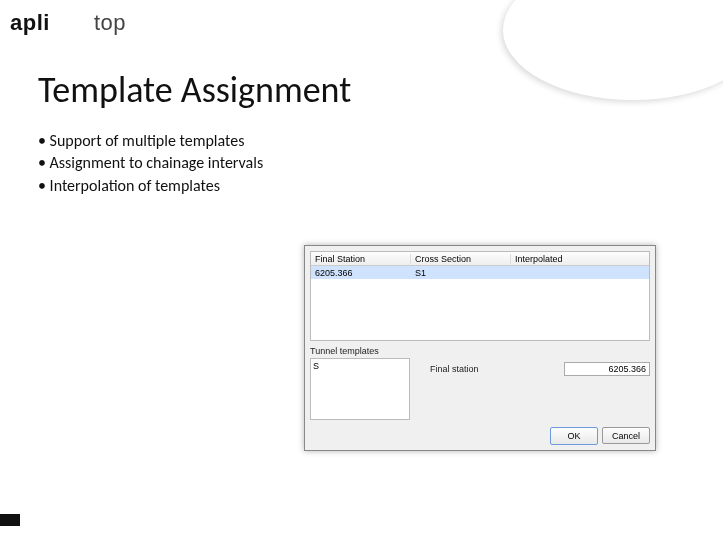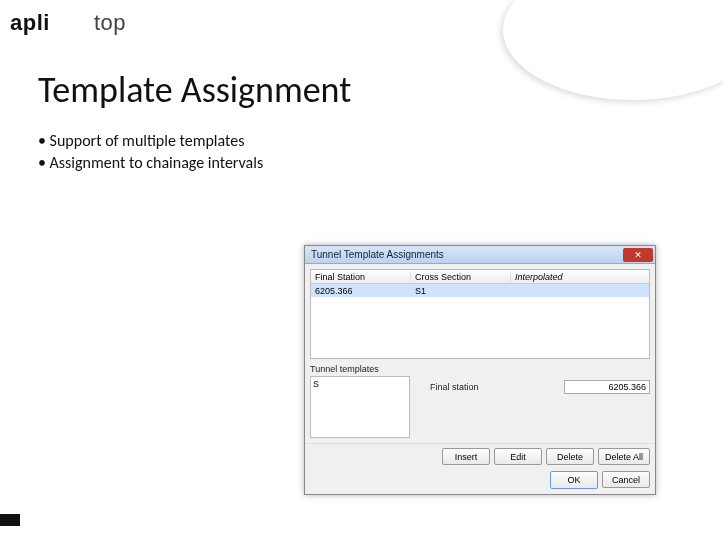--- a/index.html
+++ b/index.html
@@ -86,21 +86,21 @@
   .table-header {
     display: flex;
     font-size: 9px;
     background: linear-gradient(#fdfdfd,#eee);
     border-bottom: 1px solid #ccc;
     height: 14px;
     align-items: center;
   }
   .th1 { width: 100px; padding-left: 4px; border-right: 1px solid #ddd; }
   .th2 { width: 100px; padding-left: 4px; border-right: 1px solid #ddd; }
-  .th3 { flex: 1; padding-left: 4px; font-style: italic; }
+  .th3 { flex: 1; padding-left: 4px; }
   .table-row {
     display: flex;
     font-size: 9px;
     background: #cfe3ff;
     height: 13px;
     align-items: center;
   }
   .td1 { width: 100px; padding-left: 4px; }
   .td2 { width: 100px; padding-left: 4px; }
   .td3 { flex: 1; padding-left: 4px; }
@@ -193,29 +193,24 @@
 
 <div class="logo">
   <span>apli</span><span class="thin">top</span>
 </div>
 
 <h1 class="slide-title">Template Assignment</h1>
 
 <div class="bullets">
   <div class="bullet">Support of multiple templates</div>
   <div class="bullet">Assignment to chainage intervals</div>
+  <div class="bullet">Interpolation of templates</div>
 </div>
 
 <div class="dialog">
-  <div class="titlebar">
-    <span class="titlebar-text">Tunnel Template Assignments</span>
-    <span class="close-btn">
-      <span>✕</span>
-    </span>
-  </div>
 
   <div class="table-area">
     <div class="table-header">
       <div class="th1">Final Station</div>
       <div class="th2">Cross Section</div>
       <div class="th3">Interpolated</div>
     </div>
     <div class="table-row">
       <div class="td1">6205.366</div>
       <div class="td2">S1</div>
@@ -233,25 +228,19 @@
     <div class="fields">
       <div class="field-row">
         <span class="field-label">Final station</span>
         <span class="field-input">
           <span>6205.366</span>
         </span>
       </div>
     </div>
   </div>
 
-  <div class="btn-row">
-    <div class="dlg-btn">Insert</div>
-    <div class="dlg-btn">Edit</div>
-    <div class="dlg-btn">Delete</div>
-    <div class="dlg-btn">Delete All</div>
-  </div>
   <div class="ok-row">
     <div class="ok-btn">OK</div>
     <div class="dlg-btn">Cancel</div>
   </div>
 </div>
 
 <div class="bottom-accent"></div>
 
 </body></html>

